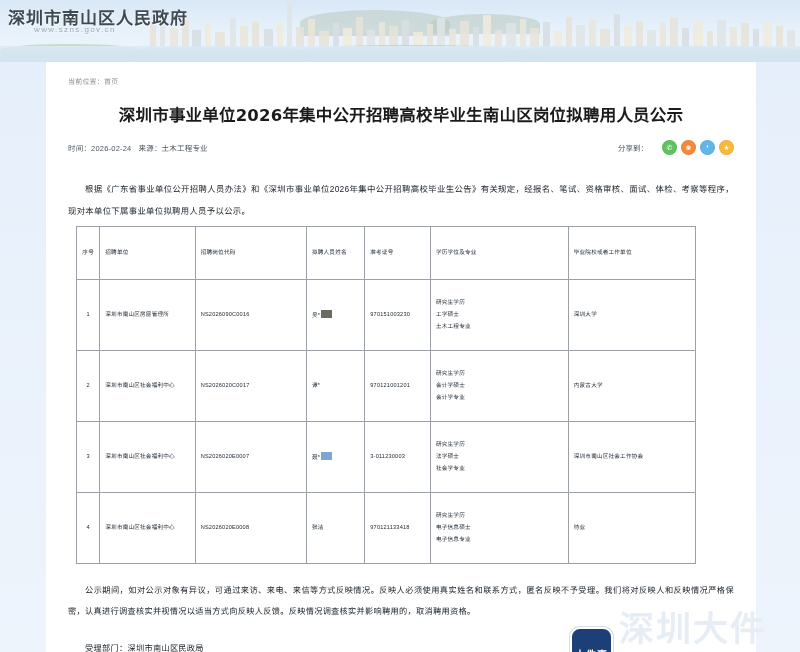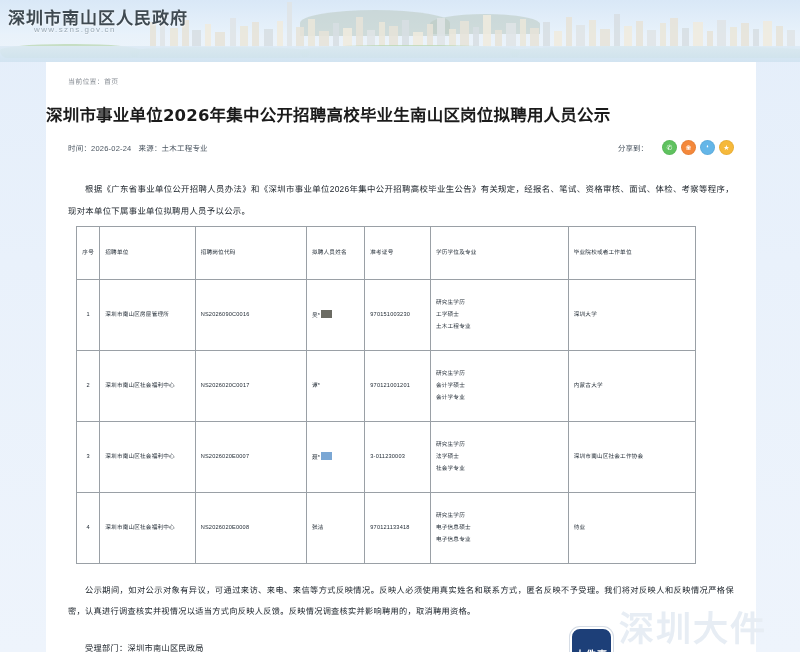--- a/index.html
+++ b/index.html
@@ -35,21 +35,21 @@
   .gov-url{position:absolute;left:34px;top:25px;font-size:8px;color:#9aa9b5;
     letter-spacing:1.4px;text-shadow:0 1px 1px rgba(255,255,255,.9);}
 
   
   .card{position:absolute;left:46px;top:62px;width:710px;height:590px;
     background:#ffffff;}
 
   .breadcrumb{position:absolute;left:22px;top:14px;font-size:7px;color:#8a8f96;
     letter-spacing:.2px;}
 
-  .title{position:absolute;left:0;top:40px;width:710px;text-align:left;
+  .title{position:absolute;left:0;top:40px;width:710px;text-align:center;
     font-family:"DejaVu Sans","Liberation Sans",sans-serif;
     font-weight:bold;font-size:16.5px;color:#1b1b1b;letter-spacing:.2px;}
 
   .metaline{position:absolute;left:22px;top:80px;width:666px;height:14px;}
   .meta-left{position:absolute;left:0;top:0;font-size:7.5px;color:#4a5560;letter-spacing:.2px;}
   .meta-left .sep{display:inline-block;width:7px;}
   .share{position:absolute;right:0;top:-2px;display:flex;align-items:center;gap:4px;}
   .share-label{font-size:7.5px;color:#4a5560;margin-right:10px;}
   .ico{width:13px;height:13px;border-radius:50%;display:flex;align-items:center;
     justify-content:center;font-size:7px;color:#fff;border:1px solid rgba(0,0,0,.05);}

